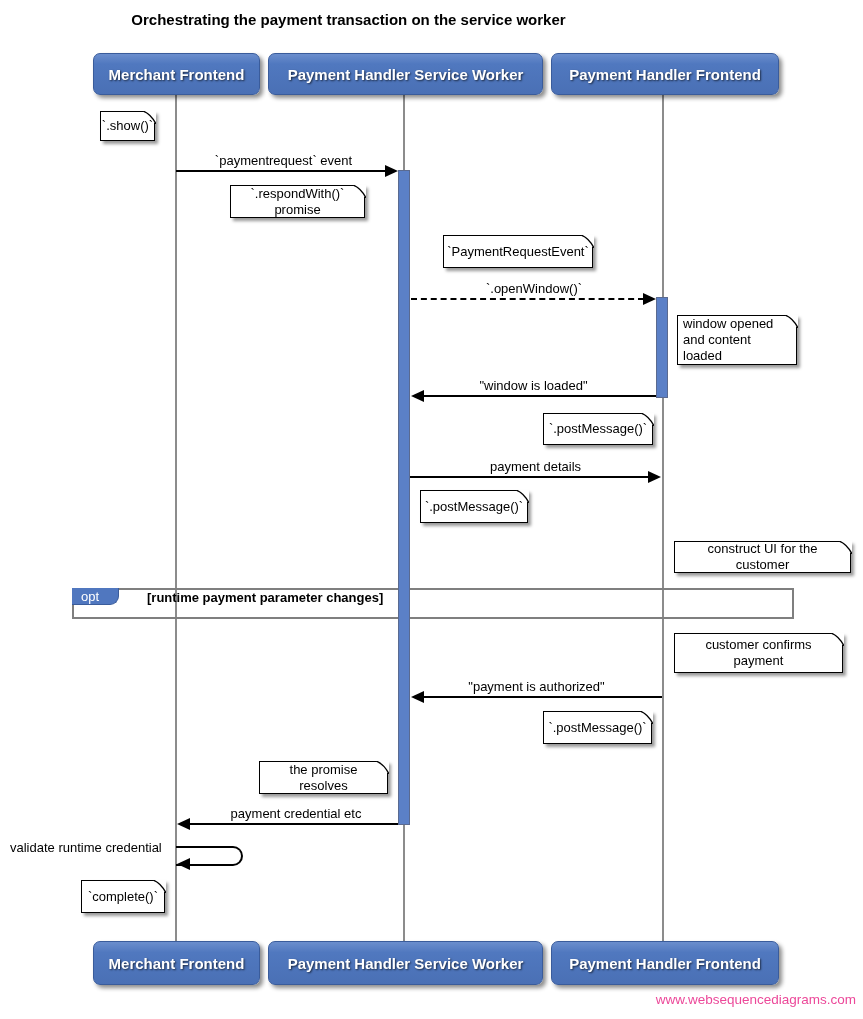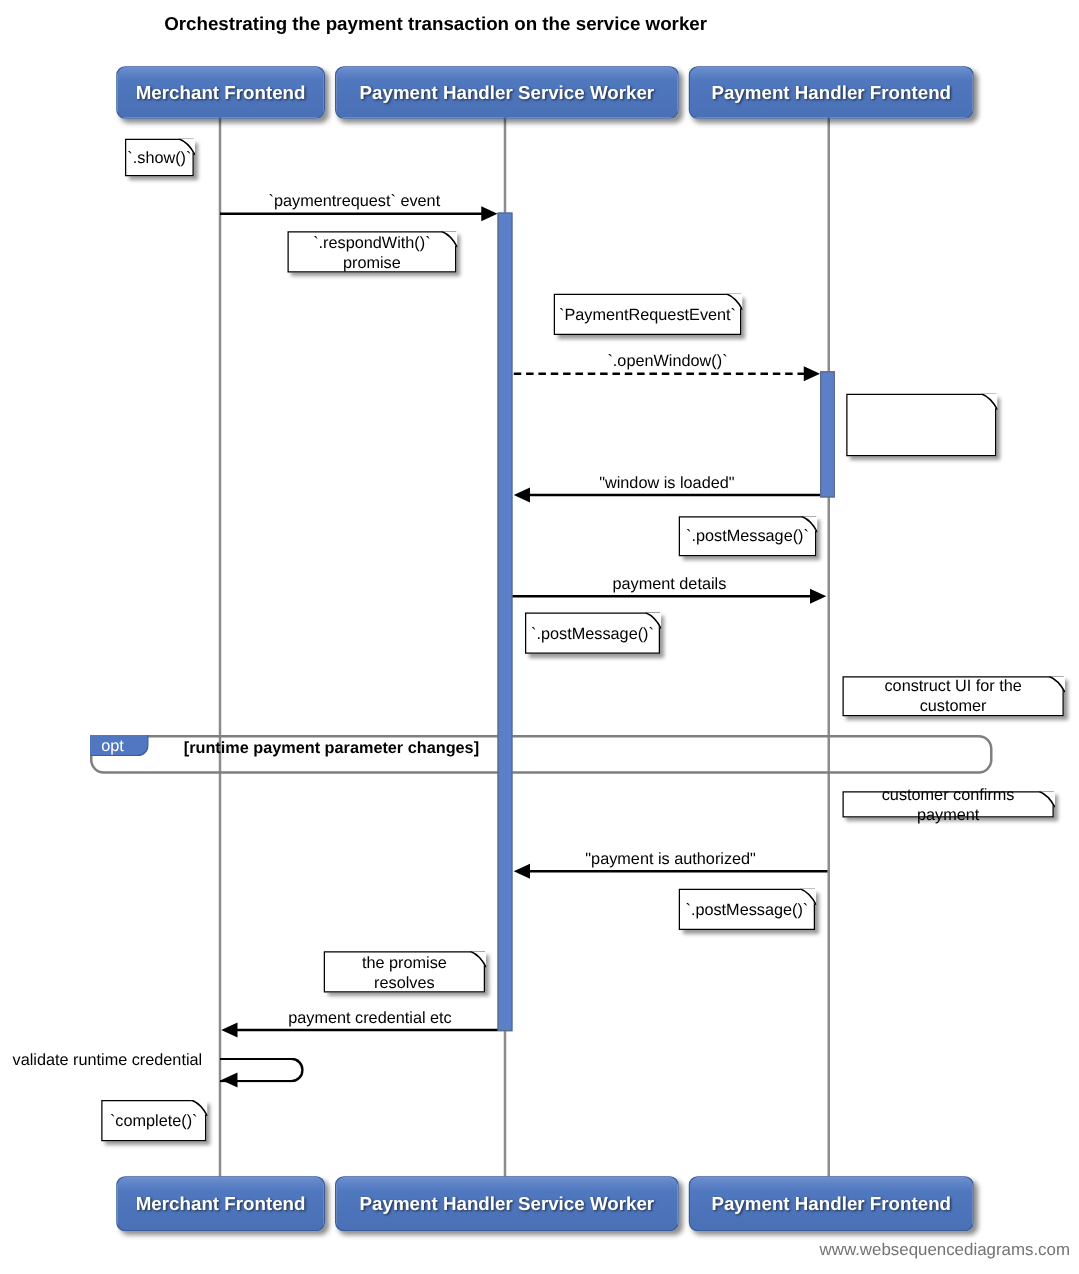--- a/index.html
+++ b/index.html
@@ -45,34 +45,34 @@
   .mlabel{position:absolute;font-size:13px;text-align:center;white-space:nowrap;}
   .selfloop{position:absolute;border:2px solid #000;border-left:none;
     border-radius:0 10px 10px 0;box-sizing:border-box;}
   .selflabel{position:absolute;font-size:13px;white-space:nowrap;}
   .optframe{position:absolute;border:2px solid #7f7f7f;box-sizing:border-box;}
   .opttab{position:absolute;left:-2px;top:-2px;width:47px;height:17px;
     background:#5077bf;color:#fff;font-size:13px;line-height:17px;
     padding-left:9px;border-bottom-right-radius:9px;box-sizing:border-box;
     border-right:1px solid #3a5c9b;border-bottom:1px solid #3a5c9b;}
   .optguard{position:absolute;left:73px;top:0px;font-size:13px;font-weight:bold;white-space:nowrap;}
-  .footer{position:absolute;right:7px;top:992px;font-size:13.5px;color:#737373;}
+  .footer{position:absolute;right:7px;top:992px;font-size:13.5px;color:#ec4899;}
 </style>
 </head>
 <body>
 
 <div class="canvas">
 
   <div class="title">Orchestrating the payment transaction on the service worker</div>
 
   <div class="lifeline" style="left:175px;top:93px;height:848px;"></div>
   <div class="lifeline" style="left:403px;top:93px;height:848px;"></div>
   <div class="lifeline" style="left:662px;top:93px;height:848px;"></div>
 
-  <div class="optframe" style="left:72px;top:588px;width:722px;height:31px;border-radius:11px;">
+  <div class="optframe" style="left:72px;top:588px;width:722px;height:31px;">
     <div class="opttab">opt</div>
     <div class="optguard">[runtime payment parameter changes]</div>
   </div>
 
   <div class="activation" style="left:398px;top:170px;height:655px;"></div>
   <div class="activation" style="left:656px;top:297px;height:101px;"></div>
 
   <div class="mlabel" style="left:176px;top:153px;width:215px;">`paymentrequest` event</div>
   <div class="mline" style="left:176px;top:170px;width:210px;"></div>
   <div class="arr-r" style="left:385px;top:165px;"></div>
@@ -120,20 +120,22 @@
         <path d="M0 0 L13 13 L13 0 Z" fill="#ffffff"></path>
         <path d="M0 0 Q8 3 13 13" fill="#ffffff" stroke="#000" stroke-width="1.3"></path>
       </svg>
     <span>`PaymentRequestEvent`</span>
   </div>
   <div class="note leftalign" style="left:677px;top:315px;width:120px;height:50px;">
     <svg class="fold" width="13" height="13" viewBox="0 0 13 13">
         <path d="M0 0 L13 13 L13 0 Z" fill="#ffffff"></path>
         <path d="M0 0 Q8 3 13 13" fill="#ffffff" stroke="#000" stroke-width="1.3"></path>
       </svg>
+    <span>window opened
+and content loaded</span>
   </div>
   <div class="note" style="left:543px;top:413px;width:110px;height:32px;">
     <svg class="fold" width="13" height="13" viewBox="0 0 13 13">
         <path d="M0 0 L13 13 L13 0 Z" fill="#ffffff"></path>
         <path d="M0 0 Q8 3 13 13" fill="#ffffff" stroke="#000" stroke-width="1.3"></path>
       </svg>
     <span>`.postMessage()`</span>
   </div>
   <div class="note" style="left:420px;top:490px;width:108px;height:33px;">
     <svg class="fold" width="13" height="13" viewBox="0 0 13 13">
@@ -142,21 +144,21 @@
       </svg>
     <span>`.postMessage()`</span>
   </div>
   <div class="note" style="left:674px;top:541px;width:177px;height:32px;">
     <svg class="fold" width="13" height="13" viewBox="0 0 13 13">
         <path d="M0 0 L13 13 L13 0 Z" fill="#ffffff"></path>
         <path d="M0 0 Q8 3 13 13" fill="#ffffff" stroke="#000" stroke-width="1.3"></path>
       </svg>
     <span>construct UI for the customer</span>
   </div>
-  <div class="note" style="left:674px;top:633px;width:169px;height:21px;">
+  <div class="note" style="left:674px;top:633px;width:169px;height:40px;">
     <svg class="fold" width="13" height="13" viewBox="0 0 13 13">
         <path d="M0 0 L13 13 L13 0 Z" fill="#ffffff"></path>
         <path d="M0 0 Q8 3 13 13" fill="#ffffff" stroke="#000" stroke-width="1.3"></path>
       </svg>
     <span>customer confirms payment</span>
   </div>
   <div class="note" style="left:543px;top:711px;width:109px;height:33px;">
     <svg class="fold" width="13" height="13" viewBox="0 0 13 13">
         <path d="M0 0 L13 13 L13 0 Z" fill="#ffffff"></path>
         <path d="M0 0 Q8 3 13 13" fill="#ffffff" stroke="#000" stroke-width="1.3"></path>

